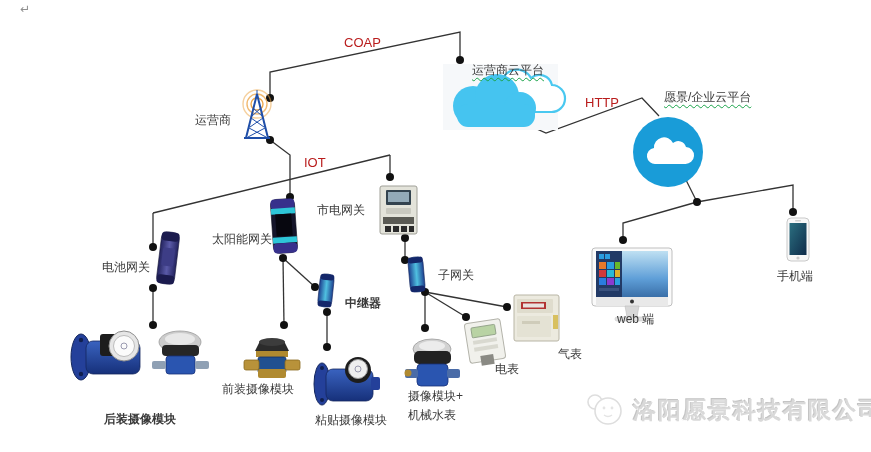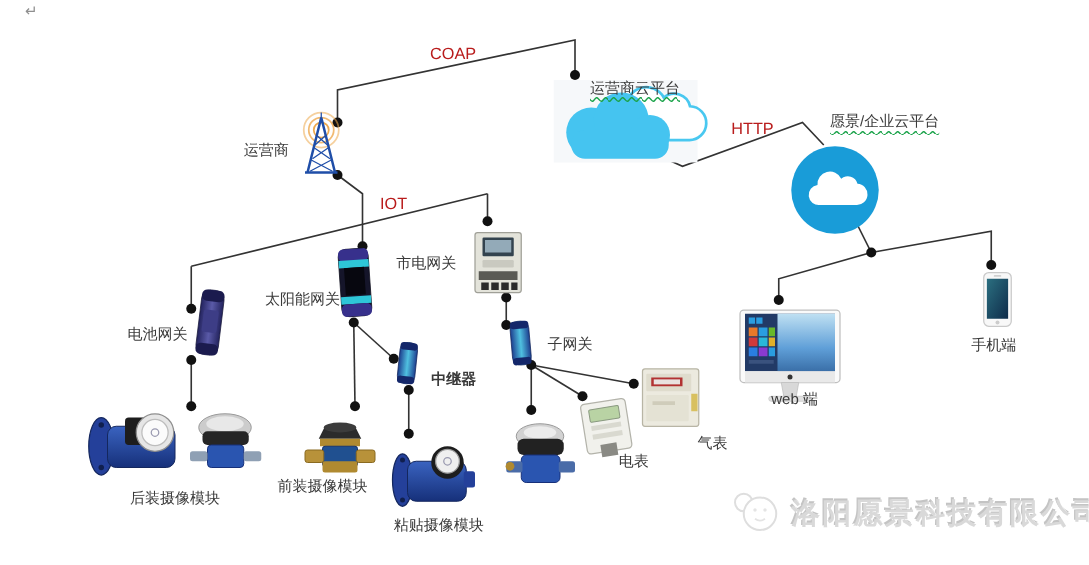--- a/index.html
+++ b/index.html
@@ -288,23 +288,27 @@
   <div class="lbl" style="left:195px;top:113px;">运营商</div>
   <div class="lbl" style="left:317px;top:203px;text-align:center;">市电网关</div>
   <div class="lbl" style="left:212px;top:232px;">太阳能网关</div>
   <div class="lbl" style="left:102px;top:260px;">电池网关</div>
   <div class="lbl" style="left:438px;top:268px;">子网关</div>
   <div class="lbl" style="left:345px;top:296px;font-weight:bold;">中继器</div>
   <div class="lbl" style="left:777px;top:269px;">手机端</div>
   <div class="lbl" style="left:617px;top:312px;">web 端</div>
   <div class="lbl" style="left:558px;top:347px;">气表</div>
   <div class="lbl" style="left:495px;top:362px;">电表</div>
-  <div class="lbl" style="left:104px;top:391px;">后装摄像模块</div>
+  <div class="lbl" style="left:104px;top:412px;font-weight:bold;">后装摄像模块</div>
   <div class="lbl" style="left:222px;top:382px;text-align:center;">前装摄像模块</div>
   <div class="lbl" style="left:315px;top:413px;">粘贴摄像模块</div>
+  <div class="lbl two-line" style="left:408px;top:387px;">
+    <div>摄像模块+</div>
+    <div>机械水表</div>
+  </div>
 
   <div class="wm">
     <svg width="42" height="36" viewBox="0 0 42 36">
       <circle cx="10" cy="10" r="7" fill="none" stroke="#dedede" stroke-width="1.6"></circle>
       <circle cx="23" cy="19" r="13" fill="#ffffff" stroke="#dedede" stroke-width="1.6"></circle>
       <circle cx="19" cy="16" r="1.4" fill="#e4e4e4"></circle>
         <circle cx="27" cy="16" r="1.4" fill="#e4e4e4"></circle>
       <path d="M19,23 q4,3 8,0" fill="none" stroke="#e4e4e4" stroke-width="1.4"></path>
     </svg>
     <span class="wm-text">洛阳愿景科技有限公司</span>

